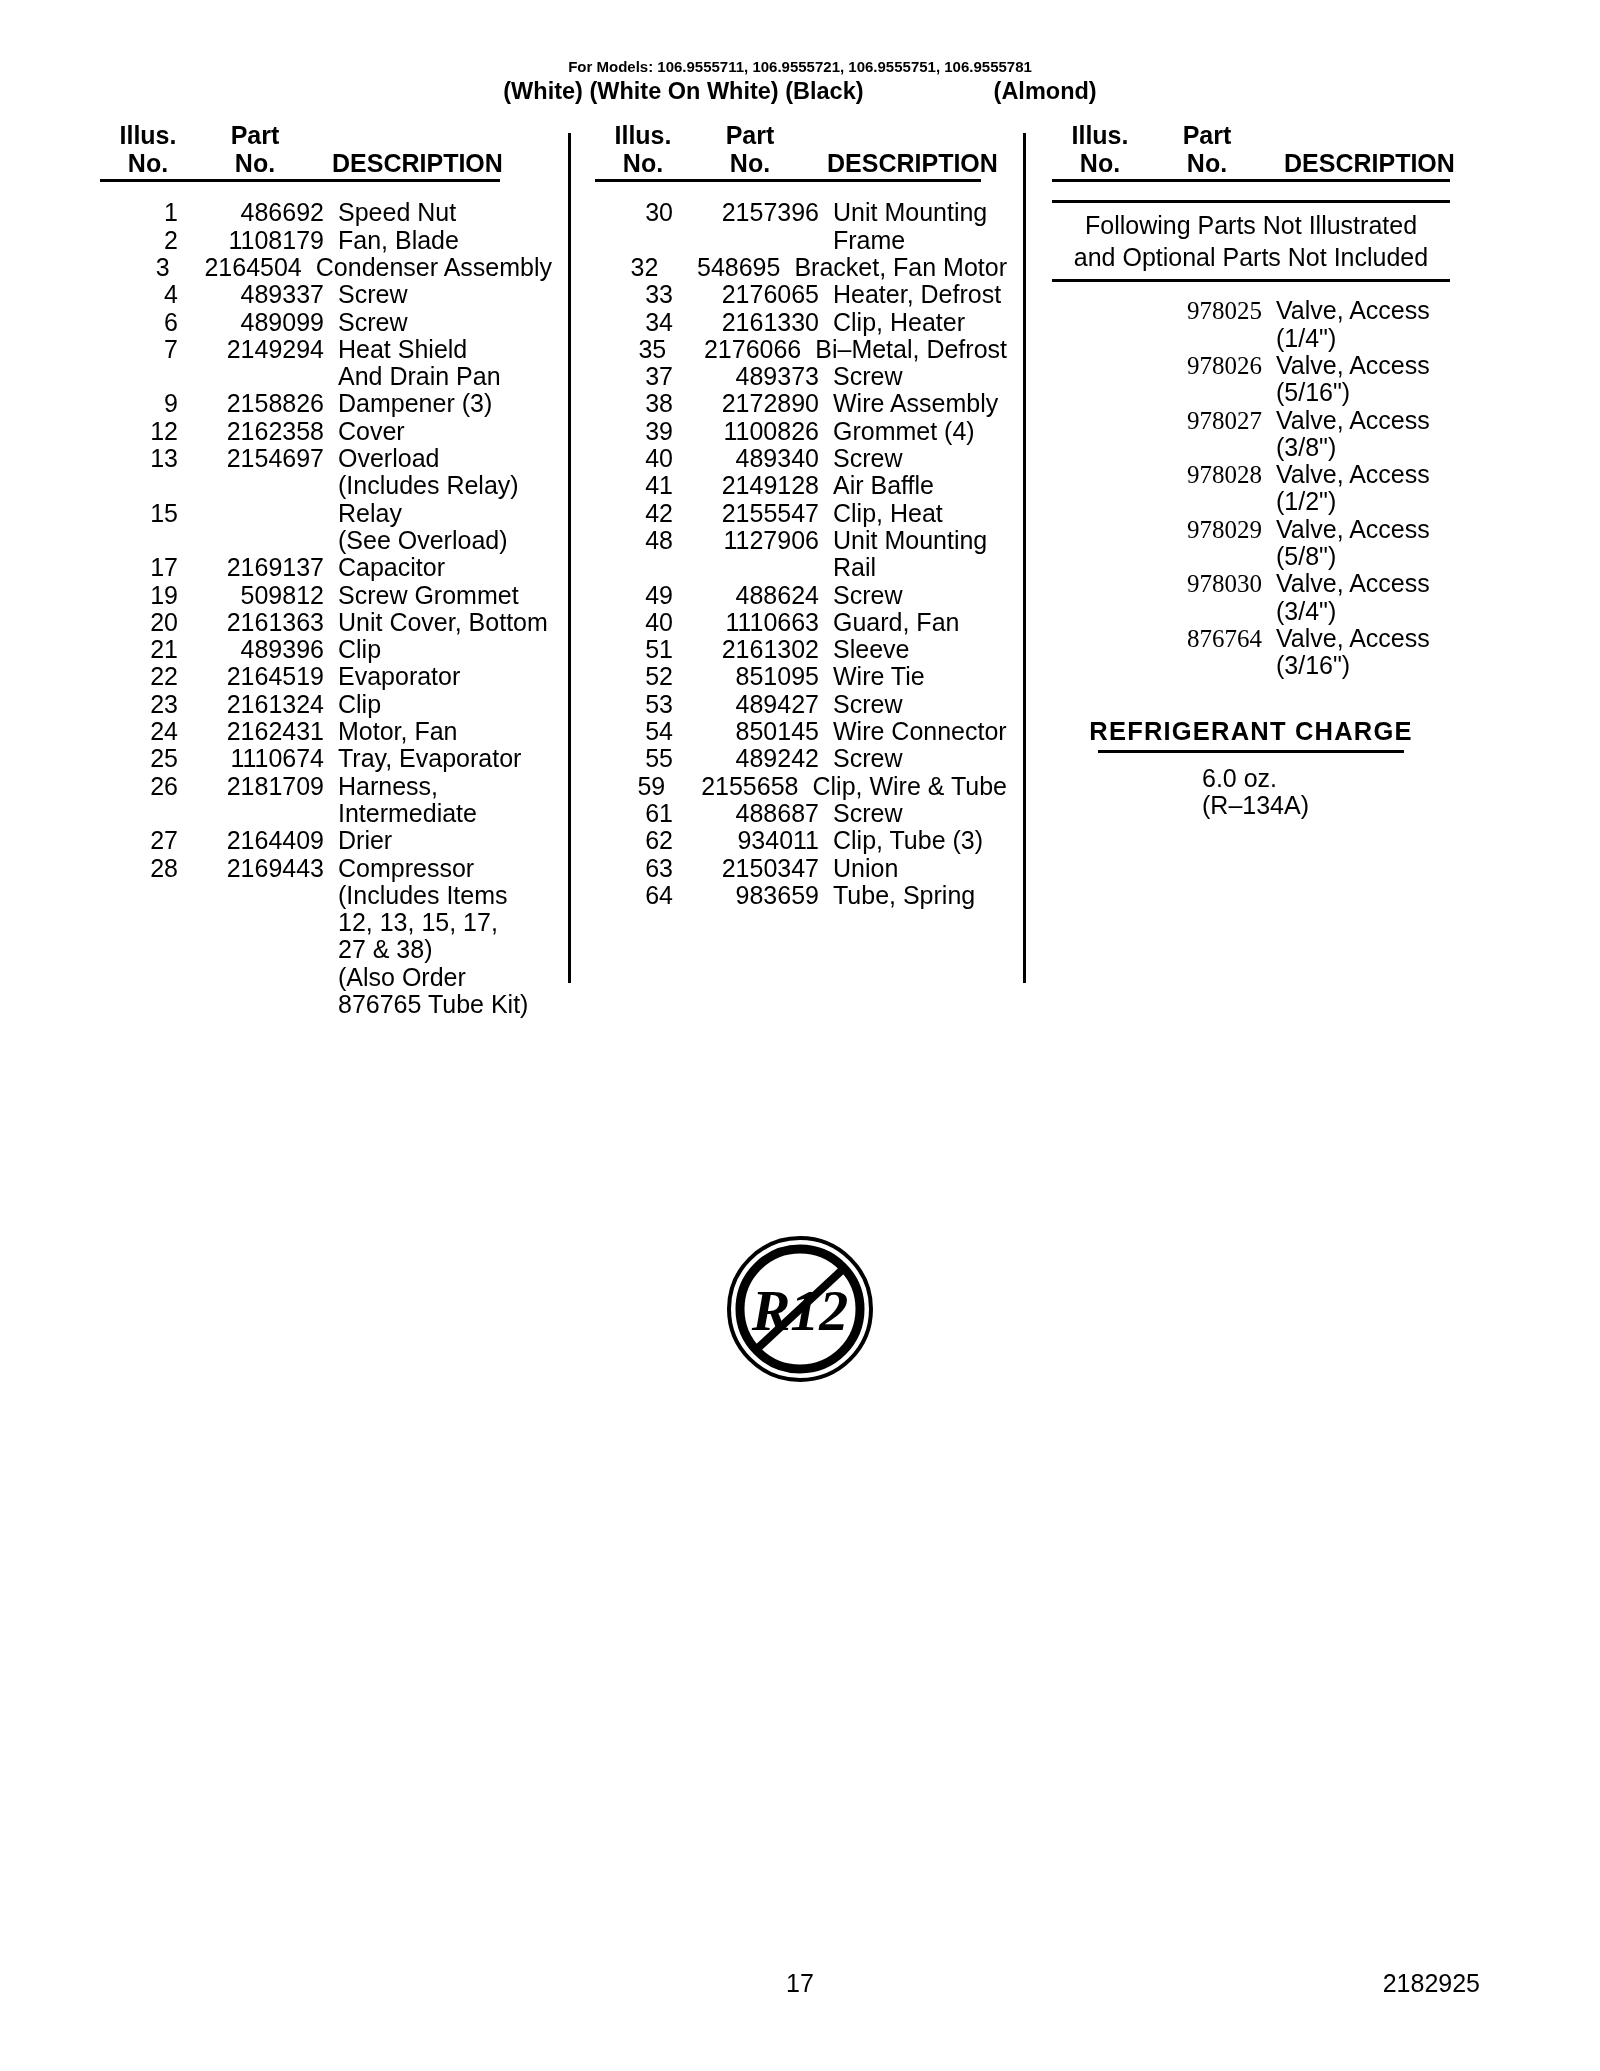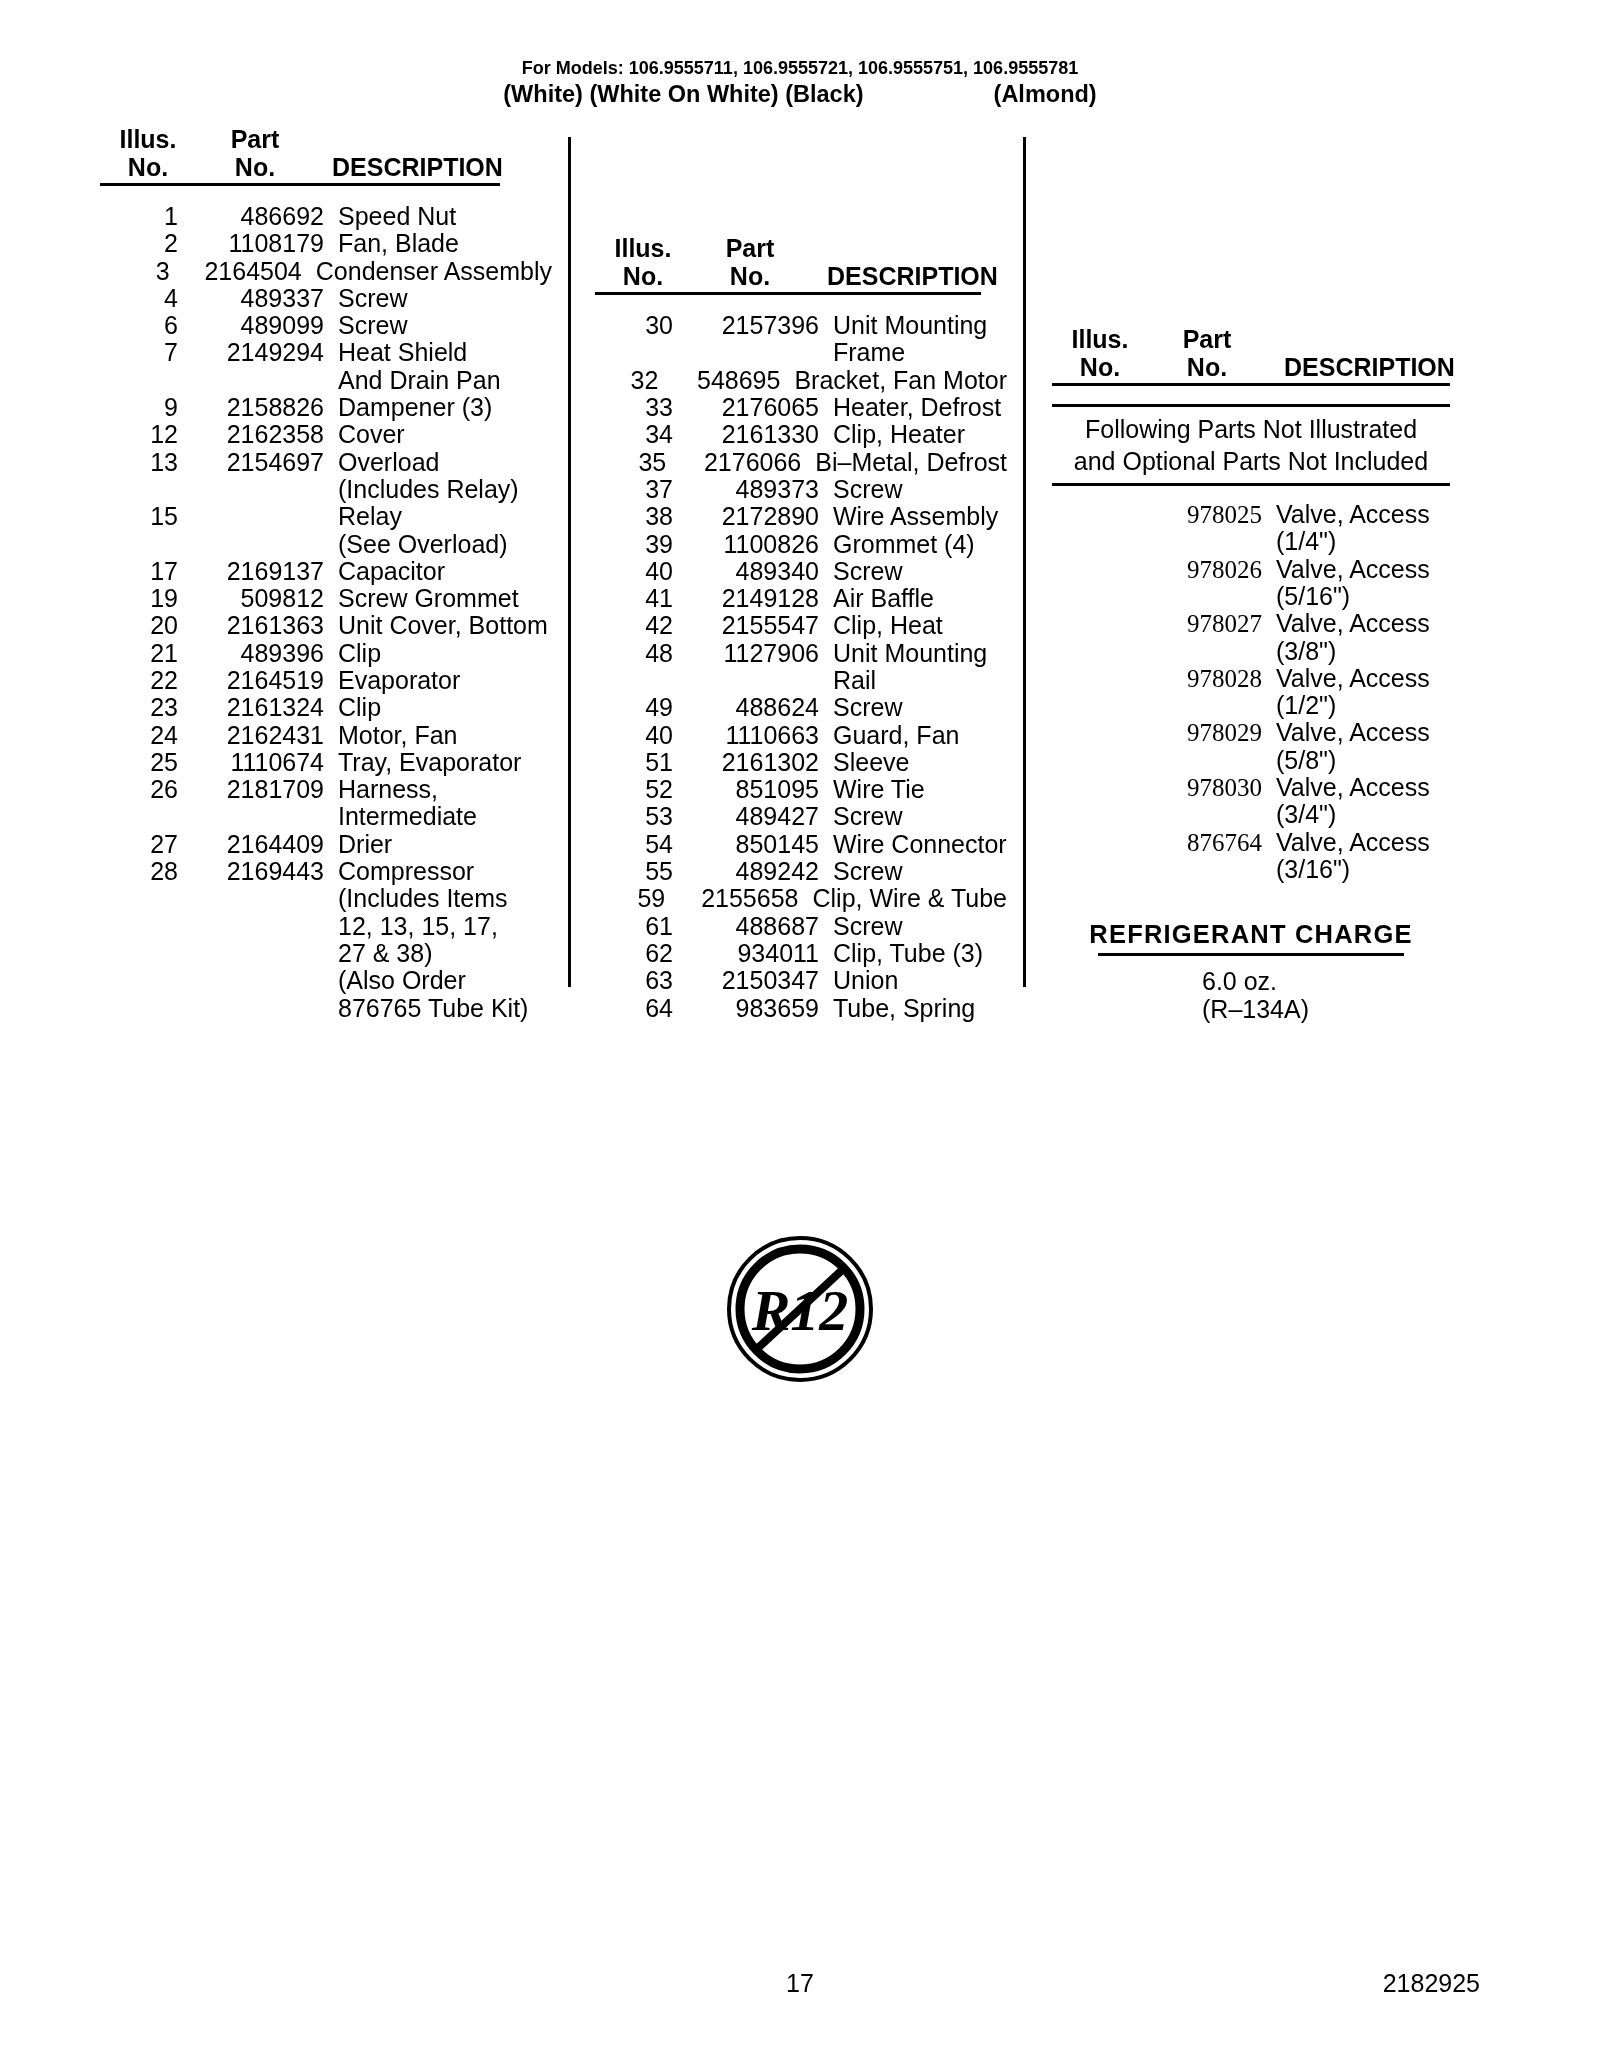--- a/index.html
+++ b/index.html
@@ -30,21 +30,21 @@
     padding-top: 58px;
   }
   .doc-title {
     font-size: 41px;
     font-weight: bold;
     letter-spacing: 0.5px;
     line-height: 1.0;
     margin: 0 0 8px 0;
   }
   .models-line {
-    font-size: 18px;
+    font-size: 15px;
     font-weight: bold;
     line-height: 1.18;
     margin: 0;
   }
   .colors-line {
     font-size: 23.5px;
     font-weight: bold;
     line-height: 1.18;
     margin: 2px 0 0 0;
     position: relative;
@@ -58,21 +58,21 @@
     margin-left: 130px;
   }
 
   
   .columns {
     position: relative;
     display: flex;
     margin: 16px 0 0 0;
     padding: 0 76px 0 100px;
     box-sizing: border-box;
-    align-items: flex-end;
+    align-items: flex-start;
   }
 
   .col {
     position: relative;
     box-sizing: border-box;
   }
   .col-1 { width: 468px; padding-right: 16px; }
   .col-2 { width: 452px; padding-left: 24px; padding-right: 16px; }
   .col-3 { width: 480px; padding-left: 26px; }
 

